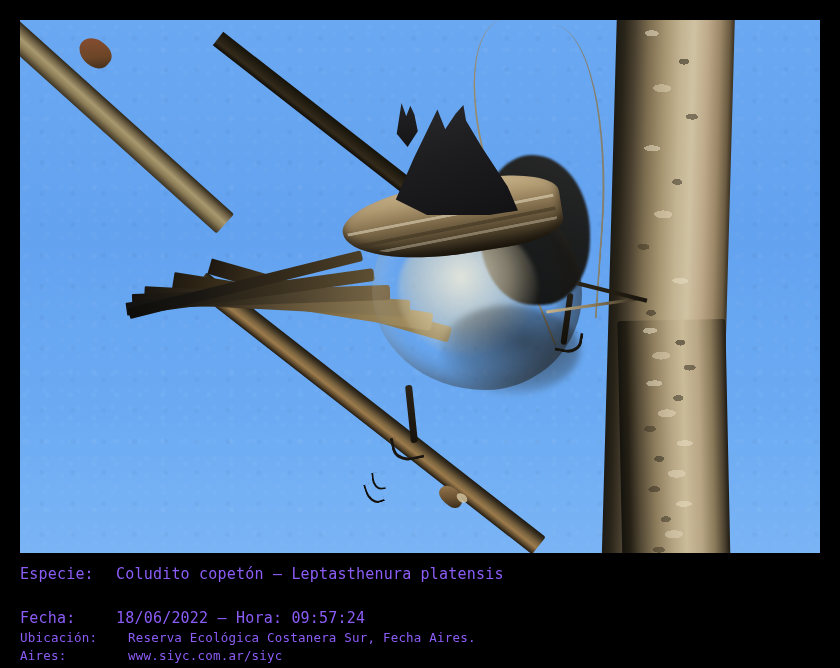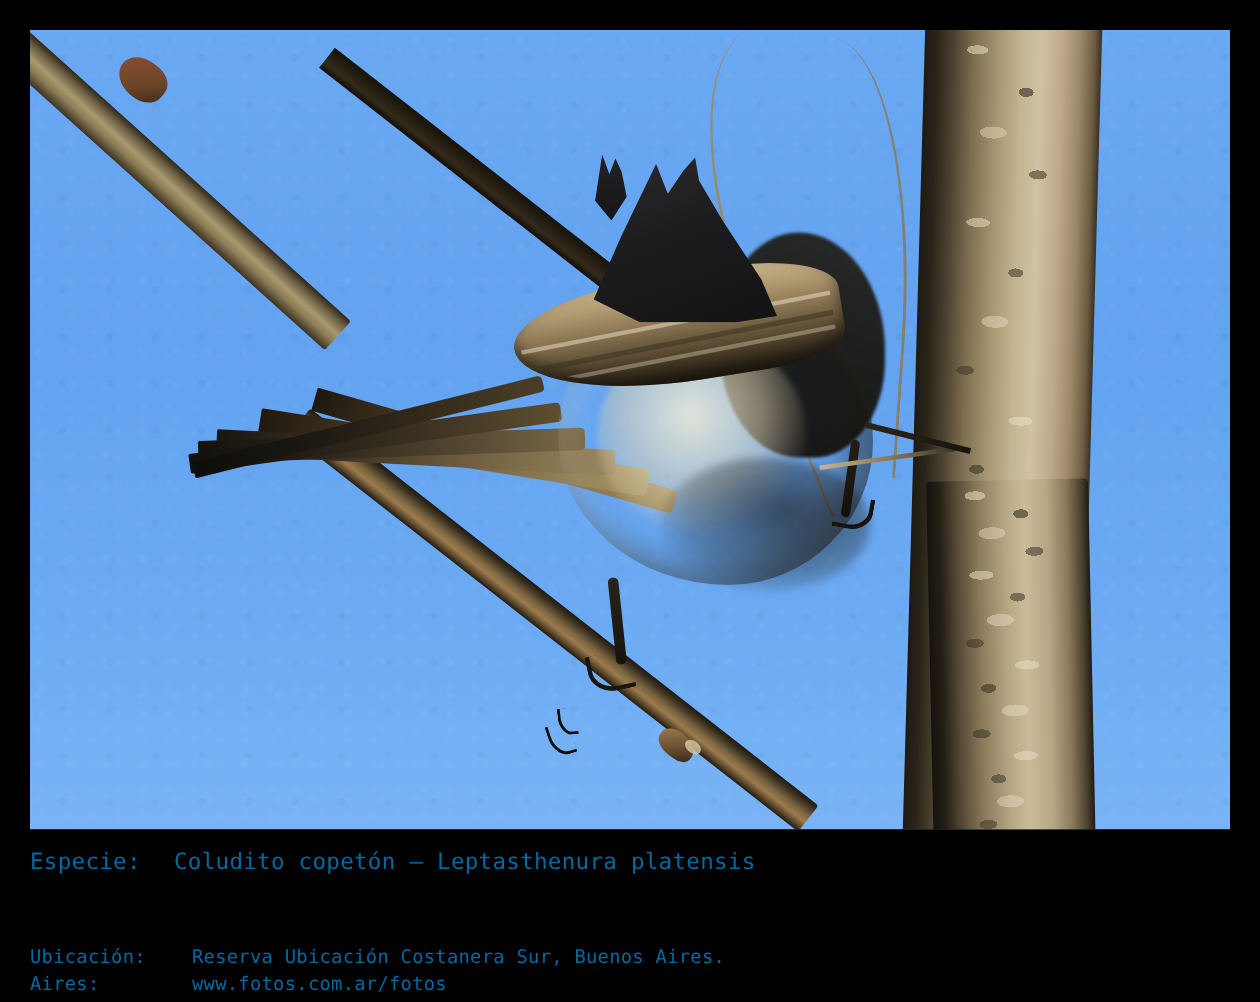--- a/index.html
+++ b/index.html
@@ -307,21 +307,21 @@
   }
 
   
   #caption{
     position:absolute; left:0; top:553px;
     width:840px; height:115px;
     background:#000;
   }
   .cap-row{
     position:absolute; left:20px;
-    color:#0369a1; white-space:pre;
+    color:#8b5cf6; white-space:pre;
     letter-spacing:.2px;
   }
   .big   { font-size:15px; line-height:15px; }
   .small { font-size:12.5px; line-height:12.5px; }
   .cap-label { display:inline-block; }
   #row-especie   { top:14px; }
   #row-fotografo { top:36px; }
   #row-fecha     { top:58px; }
   #row-ubicacion { top:79px; }
   #row-fuente    { top:97px; }
@@ -383,19 +383,20 @@
     <div id="twig-cross-b"></div>
     <div id="claw"></div>
     <div id="claw2"></div>
   </div>
 
   <div id="caption">
 
     <div class="cap-row big" id="row-especie"><span class="cap-label lab-big">Especie:</span><span>Coludito copetón — Leptasthenura platensis</span></div>
 
 
-
-    <div class="cap-row small" id="row-ubicacion"><span class="cap-label lab-small">Ubicación:</span><span>Reserva Ubicación Costanera Sur, Buenos Aires.</span></div>
-
-    <div class="cap-row small" id="row-fuente"><span class="cap-label lab-small">Aires:</span><span>www.fotos.com.ar/fotos</span></div>
+    <div class="cap-row big" id="row-fecha"><span class="cap-label lab-big">Fecha:</span><span>18/06/2022 — Hora: 09:57:24</span></div>
+
+    <div class="cap-row small" id="row-ubicacion"><span class="cap-label lab-small">Ubicación:</span><span>Reserva Ecológica Costanera Sur, Fecha Aires.</span></div>
+
+    <div class="cap-row small" id="row-fuente"><span class="cap-label lab-small">Aires:</span><span>www.siyc.com.ar/siyc</span></div>
 
   </div>
 </div>
 
 </body></html>

